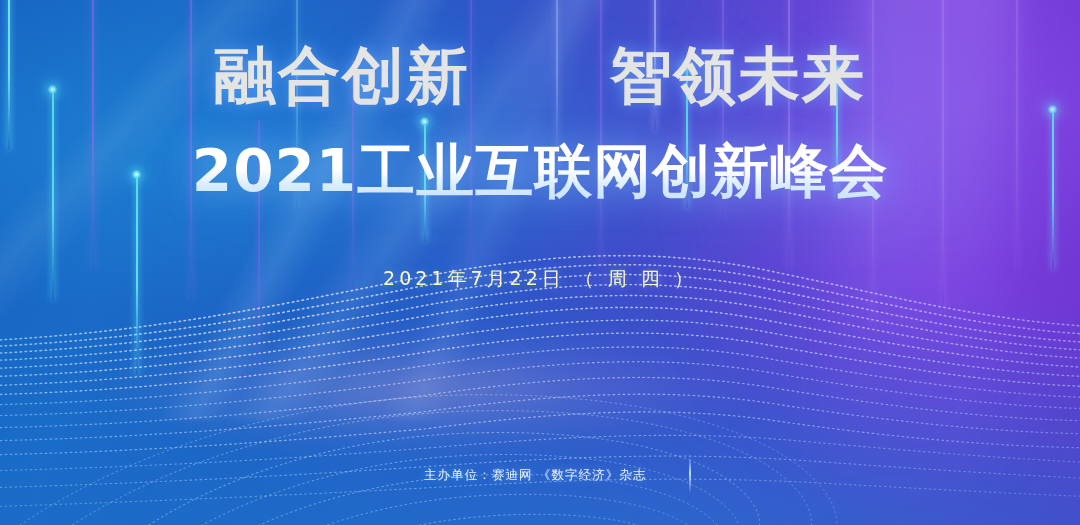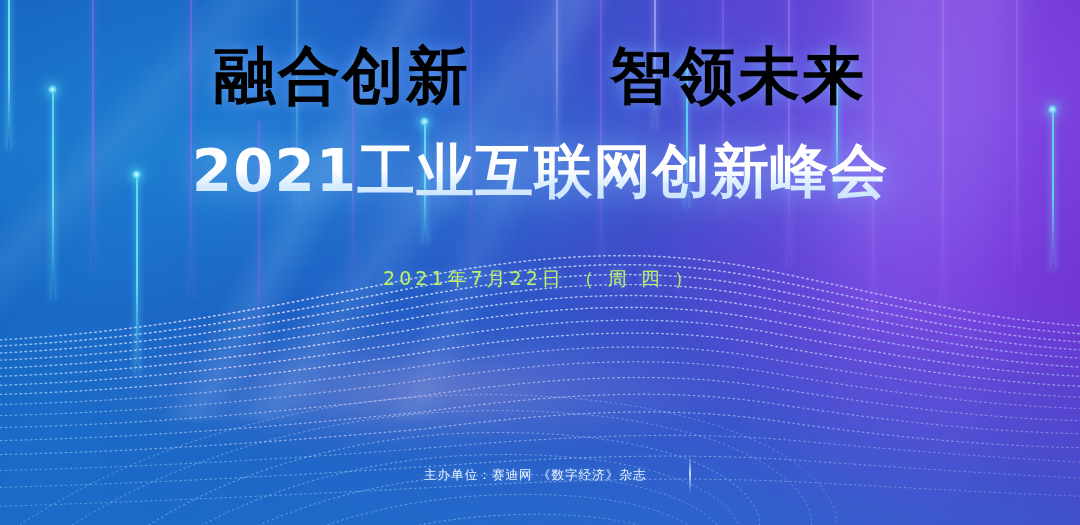--- a/index.html
+++ b/index.html
@@ -88,21 +88,21 @@
   
   .content{position:absolute;inset:0;}
 
   .headline{
     position:absolute;top:34px;left:0;width:100%;
     text-align:center;
     font-family:"Liberation Serif","DejaVu Serif",serif;
     font-weight:700;
     font-size:62px;
     letter-spacing:2px;
-    color:#000000;
+    color:#e5e5e5;
     text-shadow:0 0 14px rgba(120,180,255,.55), 0 0 34px rgba(90,150,255,.35);
     white-space:pre;
   }
 
   .main-title{
     position:absolute;top:133px;left:0;width:100%;
     text-align:center;
     font-family:"DejaVu Sans","Liberation Sans",sans-serif;
     font-weight:700;
     font-size:58px;
@@ -110,21 +110,21 @@
     white-space:pre;
     background:linear-gradient(to bottom,#ffffff 0%,#ffffff 46%,#d8ecff 68%,#bcd9fb 100%);
     -webkit-background-clip:text;background-clip:text;
     color:transparent;-webkit-text-fill-color:transparent;
     filter:drop-shadow(0 0 16px rgba(140,200,255,.55)) drop-shadow(0 0 36px rgba(110,170,255,.30));
   }
 
   .meta{
     position:absolute;top:262px;left:0;width:100%;
     text-align:center;
-    color:#bef264;
+    color:#fef9c3;
   }
   .meta .line{
     font-family:"DejaVu Sans","Liberation Sans",sans-serif;
     font-size:19px;
     letter-spacing:4px;
     line-height:33px;
     white-space:pre;
     text-shadow:0 0 10px rgba(150,200,255,.5);
   }
 

